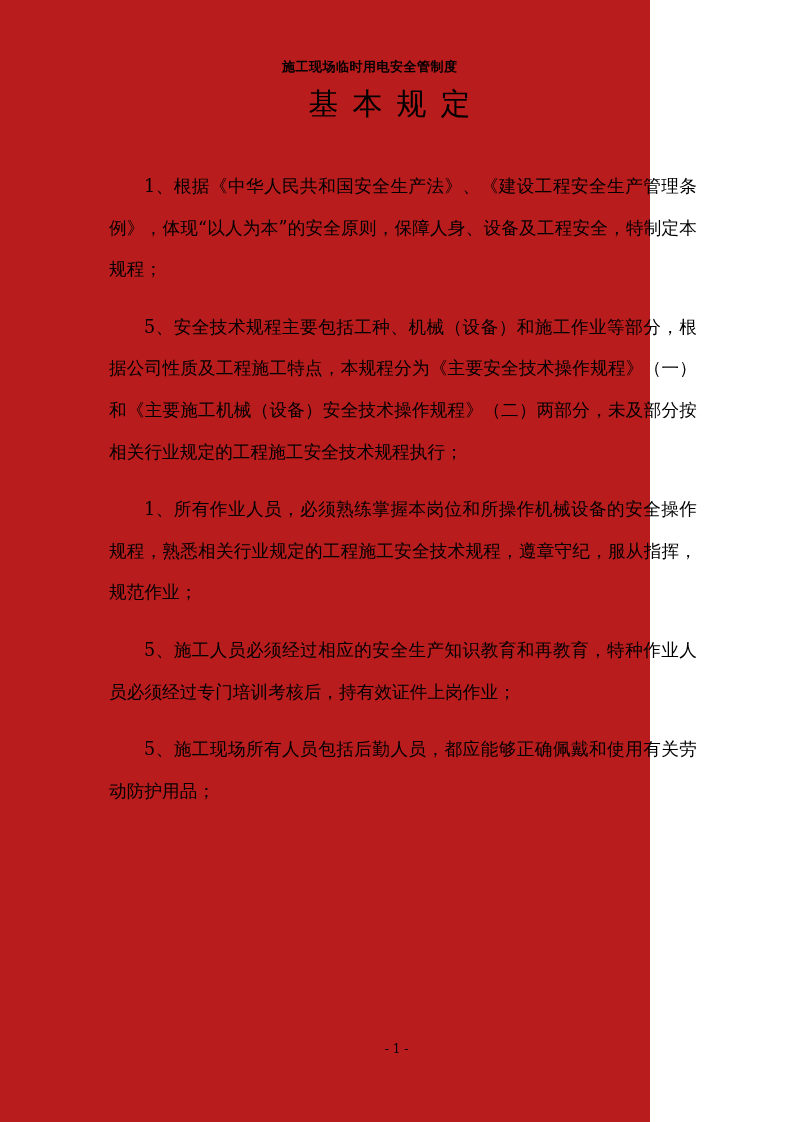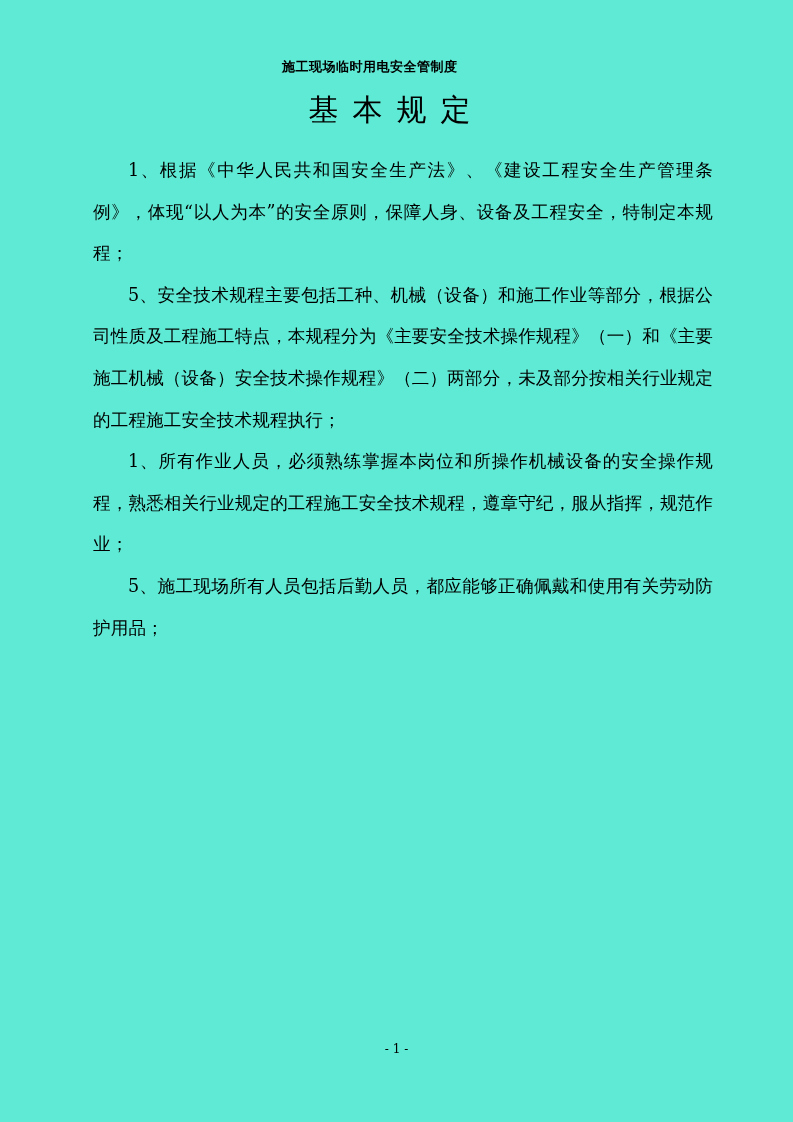--- a/index.html
+++ b/index.html
@@ -1,33 +1,34 @@
 <!DOCTYPE html>
 <html><head>
 <meta charset="utf-8">
 <style>
   html, body { margin:0; padding:0; background:#ffffff; }
   body { width:793px; height:1122px; position:relative; overflow:hidden;
          font-family:"DejaVu Serif","Liberation Serif",serif; color:#000; }
-  .page { position:absolute; left:0; top:0; width:793px; height:1122px; background:#5eead4; }
+  .page { position:absolute; left:0; top:0; width:650px; height:1122px; background:#b91c1c; }
   .running-header { position:absolute; left:282px; top:58px; font-size:13px; font-weight:bold;
          letter-spacing:0.5px; white-space:nowrap; font-family:"DejaVu Sans","Liberation Sans",sans-serif; }
-  .title { position:absolute; left:0; width:793px; top:70px; text-align:center; font-size:30px;
+  .title { position:absolute; left:0; width:793px; top:64px; text-align:center; font-size:30px;
          letter-spacing:14px; font-family:"DejaVu Sans","Liberation Sans",sans-serif; font-weight:normal; }
   .body-text { position:absolute; left:93px; top:150px; width:620px; }
-  .para { margin:0; font-size:17.6px; line-height:41.6px; text-indent:35px; text-align:justify;
+  .para { margin:16px; font-size:17.6px; line-height:41.6px; text-indent:35px; text-align:justify;
           text-align-last:left; letter-spacing:0.1px; }
   .page-number { position:absolute; left:0; width:793px; top:1042px; text-align:center; font-size:12px; }
 </style>
 </head>
 <body>
 
 <div class="page">
   <div class="running-header">施工现场临时用电安全管制度</div>
   <h1 class="title">基本规定</h1>
   <div class="body-text">
     <p class="para">1、根据《中华人民共和国安全生产法》、《建设工程安全生产管理条例》，体现“以人为本”的安全原则，保障人身、设备及工程安全，特制定本规程；</p>
     <p class="para">5、安全技术规程主要包括工种、机械（设备）和施工作业等部分，根据公司性质及工程施工特点，本规程分为《主要安全技术操作规程》（一）和《主要施工机械（设备）安全技术操作规程》（二）两部分，未及部分按相关行业规定的工程施工安全技术规程执行；</p>
     <p class="para">1、所有作业人员，必须熟练掌握本岗位和所操作机械设备的安全操作规程，熟悉相关行业规定的工程施工安全技术规程，遵章守纪，服从指挥，规范作业；</p>
+    <p class="para">5、施工人员必须经过相应的安全生产知识教育和再教育，特种作业人员必须经过专门培训考核后，持有效证件上岗作业；</p>
     <p class="para">5、施工现场所有人员包括后勤人员，都应能够正确佩戴和使用有关劳动防护用品；</p>
   </div>
   <div class="page-number">- 1 -</div>
 </div>
 
 </body></html>

